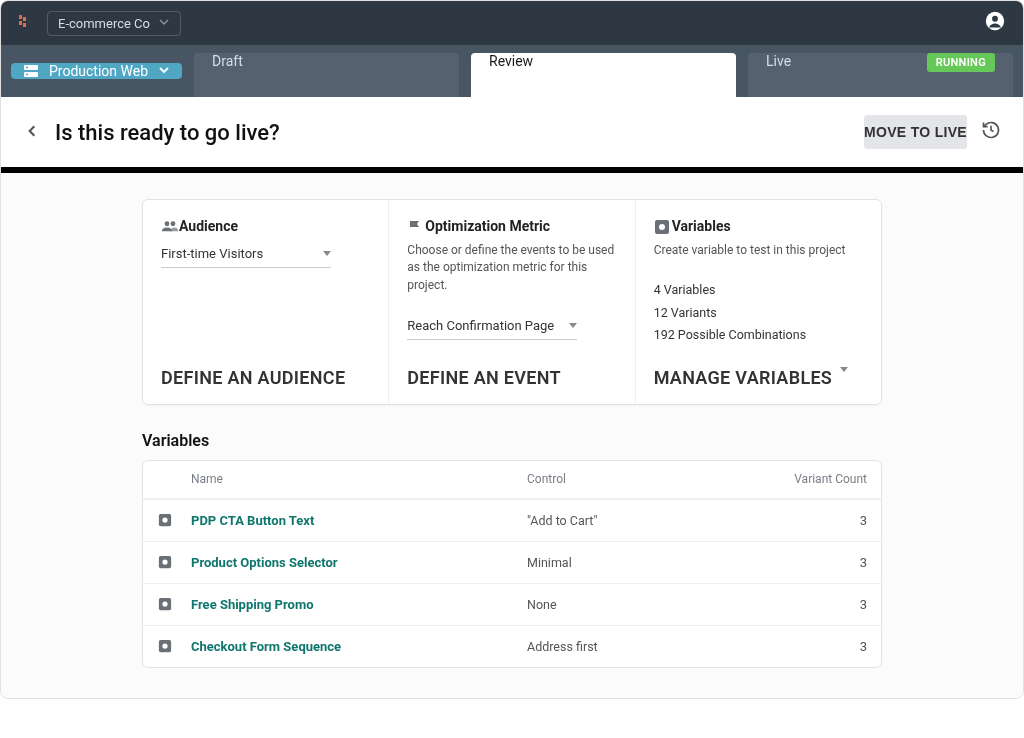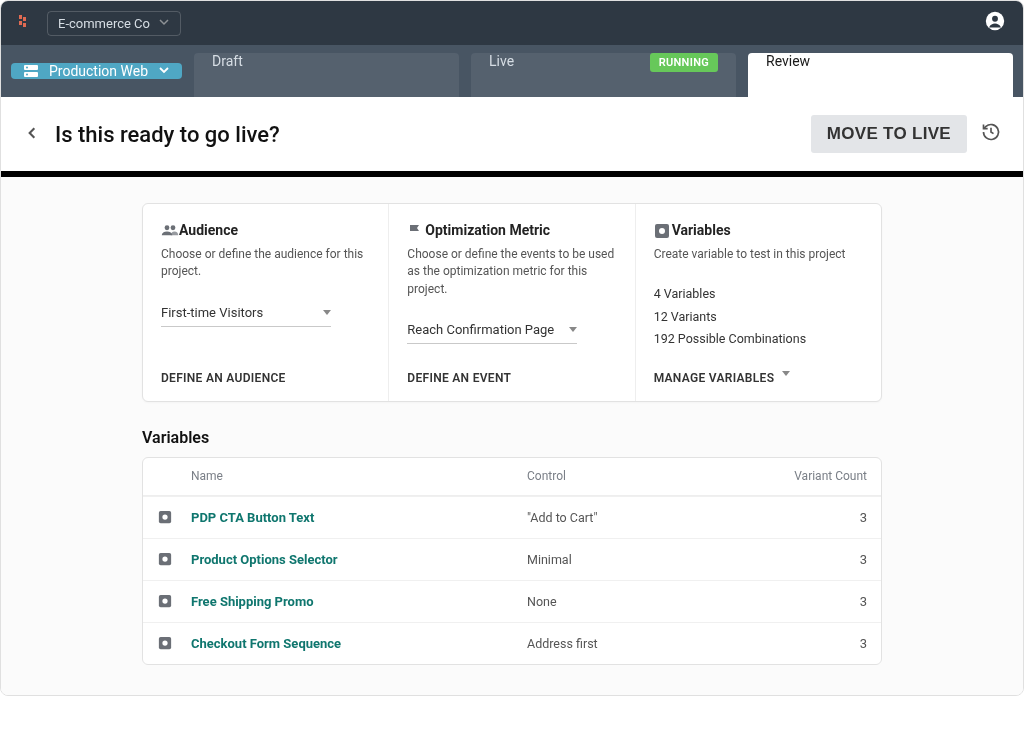--- a/index.html
+++ b/index.html
@@ -80,24 +80,24 @@
     border-bottom: 6px solid #000000;
   }
   .pagehead-left { display: flex; align-items: center; gap: 14px; }
   .back-btn { width: 18px; height: 18px; color: #555; cursor: pointer; display:flex; align-items:center; justify-content:center; }
   .page-title { font-size: 22px; font-weight: 500; color: #111; }
   .pagehead-right { display: flex; align-items: center; gap: 14px; }
   .move-btn {
     background: #e3e5e8;
     border: none;
     color: #333;
-    font-size: 17px;
+    font-size: 14px;
     font-weight: 600;
     letter-spacing: .3px;
-    padding: 9px 16px;
+    padding: 9px 0;
     border-radius: 3px;
     cursor: pointer;
   }
   .history-btn { width: 20px; height: 20px; color: #555; cursor: pointer; display:flex; align-items:center; justify-content:center; }
 
   
   .content { padding: 26px 22px 30px; background: #fbfbfb; }
 
   
   .summary {
@@ -120,21 +120,21 @@
     border-bottom: 1px solid #c9c9c9;
     padding: 4px 0 6px;
     font-size: 13px; color: #333;
     cursor: pointer;
     max-width: 170px;
   }
   .card-stats { font-size: 12.5px; color: #333; line-height: 1.8; }
   .card-action {
     margin-top: auto;
     padding-top: 20px;
-    font-size: 12px;
+    font-size: 18px;
     font-weight: 600;
     letter-spacing: .3px;
     color: #333;
     cursor: pointer;
     display: flex; align-items: flex-start; gap: 8px;
   }
 
   
   .section { max-width: 740px; margin: 0 auto; }
   .section-title { font-size: 16px; font-weight: 600; color: #111; margin-bottom: 10px; }
@@ -223,27 +223,27 @@
       <span class="chev">
         <svg class="chev-svg" viewBox="0 0 12 12">
             <path d="M2 4l4 4 4-4" stroke="#fff" stroke-width="1.8" fill="none"></path>
           </svg>
       </span>
     </div>
 
     <div class="tab">
       <span>Draft</span>
     </div>
+    <div class="tab active">
+      <span>Review</span>
+    </div>
     <div class="tab">
       <span>Live</span>
       <span class="spacer"></span>
       <span class="run-badge">RUNNING</span>
-    </div>
-    <div class="tab active">
-      <span>Review</span>
     </div>
   </div>
 
   <div class="pagehead">
     <div class="pagehead-left">
       <span class="back-btn">
         <span>
           <svg width="14" height="14" viewBox="0 0 12 12">
               <path d="M8 2L4 6l4 4" stroke="#555" stroke-width="1.8" fill="none"></path>
             </svg>
@@ -274,21 +274,20 @@
           <span class="icon">
             <svg width="20" height="14" viewBox="0 0 24 16" fill="#6b6f76">
                 <circle cx="8" cy="5" r="3.2"></circle>
                 <circle cx="16" cy="5" r="3.2"></circle>
                 <path d="M1 15c0-3 3-5 7-5s7 2 7 5"></path>
                 <path d="M13 15c0-3 2-5 5-5s5 2 5 5" opacity=".7"></path>
               </svg>
           </span>
           <span class="card-title">Audience</span>
         </div>
-        <div class="card-desc">Choose or define the audience for this project.</div>
         <div class="card-select">
           <span>First-time Visitors</span>
           <span class="tri"></span>
         </div>
         <div class="card-action">
           <span>DEFINE AN AUDIENCE</span>
         </div>
       </div>
 
       <div class="card">

